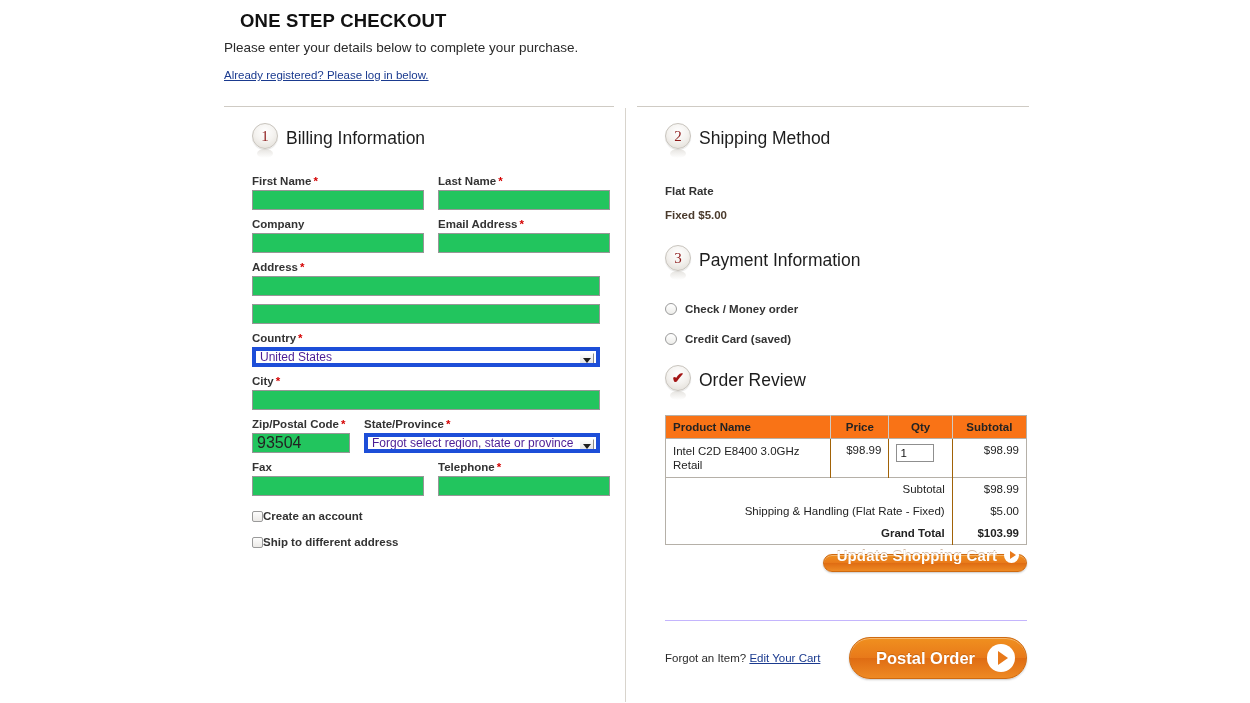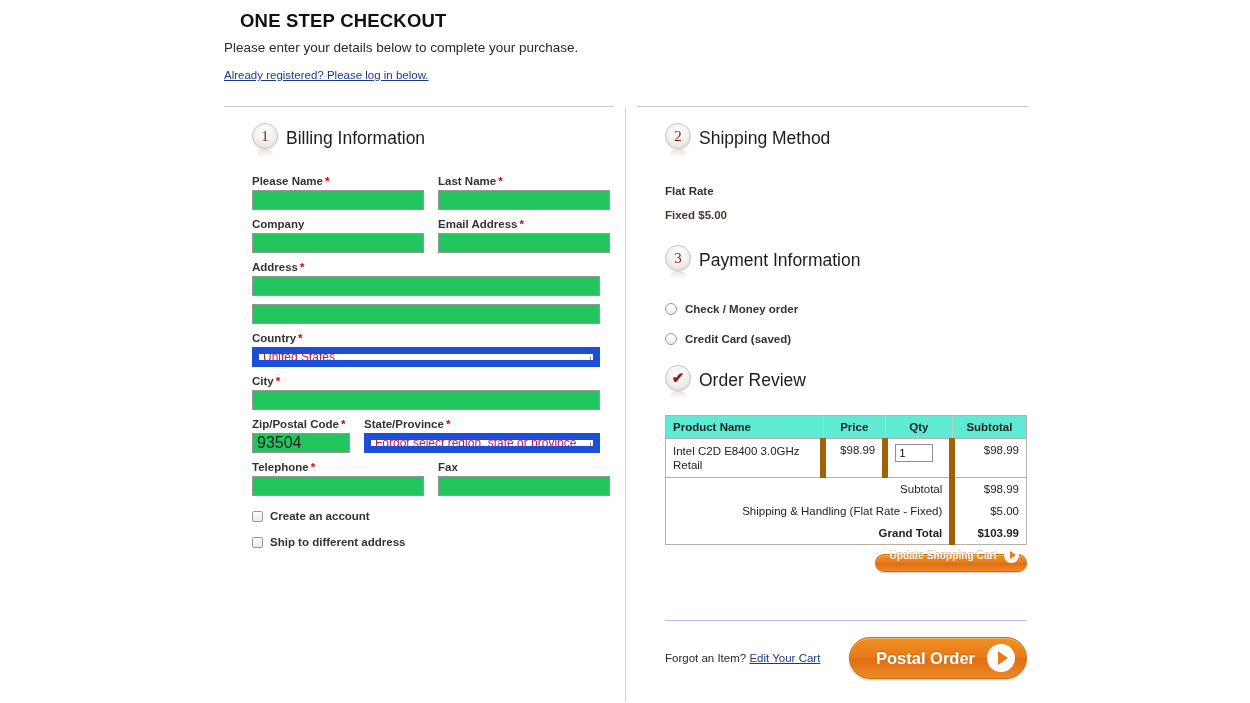--- a/index.html
+++ b/index.html
@@ -147,25 +147,25 @@
     font-size: 16px;
     font-family: "Liberation Sans", sans-serif;
     color: #222;
     padding: 0 4px;
     outline: none;
     width: 100%;
     display: block;
   }
   .fselect {
     height: 20px;
-    border: 7px solid #1d4ed8;
+    border: 4px solid #1d4ed8;
     background: #ffffff;
     box-sizing: border-box;
     font-size: 12px;
-    color: #be185d;
+    color: #4c1d95;
     display: flex;
     align-items: center;
     padding-left: 4px;
     position: relative;
     width: 100%;
     cursor: pointer;
     white-space: nowrap;
     overflow: hidden;
   }
   .sel-arrow {
@@ -187,21 +187,21 @@
     display: block;
     width: 0; height: 0;
     border-left: 4px solid transparent;
     border-right: 4px solid transparent;
     border-top: 5px solid #1d1d1d;
   }
 
   .check-row {
     display: flex;
     align-items: center;
-    gap: 7px;
+    gap: 0;
     margin-top: 14px;
   }
   .cbox {
     width: 11px; height: 11px;
     border: 1px solid #9a9a9a;
     border-radius: 2px;
     background: linear-gradient(to bottom, #fdfdfd, #eceae7);
     box-sizing: border-box;
     cursor: pointer;
     flex: none;
@@ -241,30 +241,30 @@
     background: #ffffff;
   }
   table.order th {
     font-size: 11.5px;
     font-weight: bold;
     color: #232323;
     padding: 5px 7px;
     border-right: 1px solid #cfcbc4;
     border-bottom: 1px solid #b5b0a8;
     text-align: left;
-    background: #5eead4;
+    background: #f97316;
     white-space: nowrap;
   }
   table.order th.c { text-align: center; }
   table.order th:last-child { border-right: none; }
   table.order td {
     font-size: 11.5px;
     color: #232323;
     padding: 5px 7px;
-    border-right: 6px solid #a16207;
+    border-right: 1px solid #a16207;
     vertical-align: top;
   }
   table.order td:last-child { border-right: none; }
   td.pname { width: 176px; line-height: 14px; }
   td.price { text-align: right; width: 46px; white-space: nowrap; }
   td.qty { text-align: left; width: 52px; }
   td.sub { text-align: right; width: 64px; white-space: nowrap; }
   .qty-input {
     width: 38px;
     height: 18px;
@@ -312,21 +312,21 @@
     font-weight: bold;
     cursor: pointer;
     box-sizing: border-box;
     text-shadow: 0 -1px 0 rgba(130,60,0,0.35);
     box-shadow: inset 0 1px 0 rgba(255,255,255,0.35), 0 1px 2px rgba(0,0,0,0.22);
   }
   .btn-update {
     height: 14px;
     border-radius: 11px;
     padding: 0 7px 16px 13px;
-    font-size: 10px;
+    font-size: 15px;
     letter-spacing: 0.1px;
   }
   .btn-place {
     height: 42px;
     border-radius: 21px;
     padding: 0 11px 0 26px;
     font-size: 16.5px;
     gap: 12px;
   }
   .arrow-circle {
@@ -394,21 +394,21 @@
     <div class="step-head">
       <span class="step-badge">1</span>
       <span class="step-reflect"></span>
       <span class="step-title">Billing Information</span>
     </div>
 
     <div class="form-body">
 
       <div class="frow">
         <div class="fcell half">
-          <span class="flabel"><span>Please Name</span><span class="req">*</span></span>
+          <span class="flabel"><span>First Name</span><span class="req">*</span></span>
           <input class="finput" type="text" value="" style="">
         </div>
         <div class="fcell half">
           <span class="flabel"><span>Last Name</span><span class="req">*</span></span>
           <input class="finput" type="text" value="" style="">
         </div>
       </div>
 
       <div class="frow">
         <div class="fcell half">
@@ -464,25 +464,25 @@
             <span>Forgot select region, state or province</span>
             <span class="sel-arrow">
                 <i></i>
               </span>
           </div>
         </div>
       </div>
 
       <div class="frow">
         <div class="fcell half">
+          <span class="flabel"><span>Fax</span></span>
+          <input class="finput" type="text" value="" style="">
+        </div>
+        <div class="fcell half">
           <span class="flabel"><span>Telephone</span><span class="req">*</span></span>
-          <input class="finput" type="text" value="" style="">
-        </div>
-        <div class="fcell half">
-          <span class="flabel"><span>Fax</span></span>
           <input class="finput" type="text" value="" style="">
         </div>
       </div>
 
       <div class="check-row">
         <span class="cbox"></span>
         <span class="cb-label">Create an account</span>
       </div>
 
       <div class="check-row">

